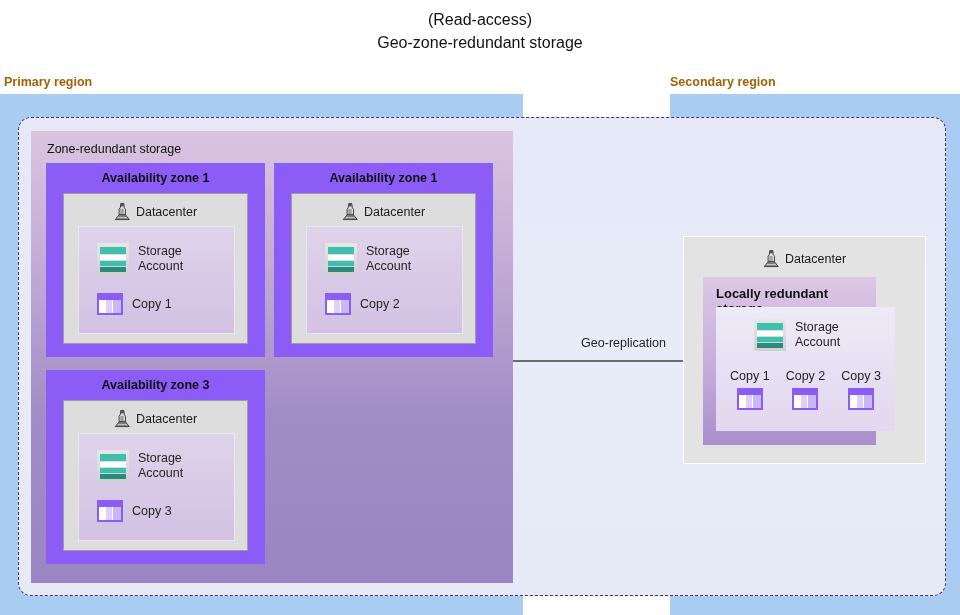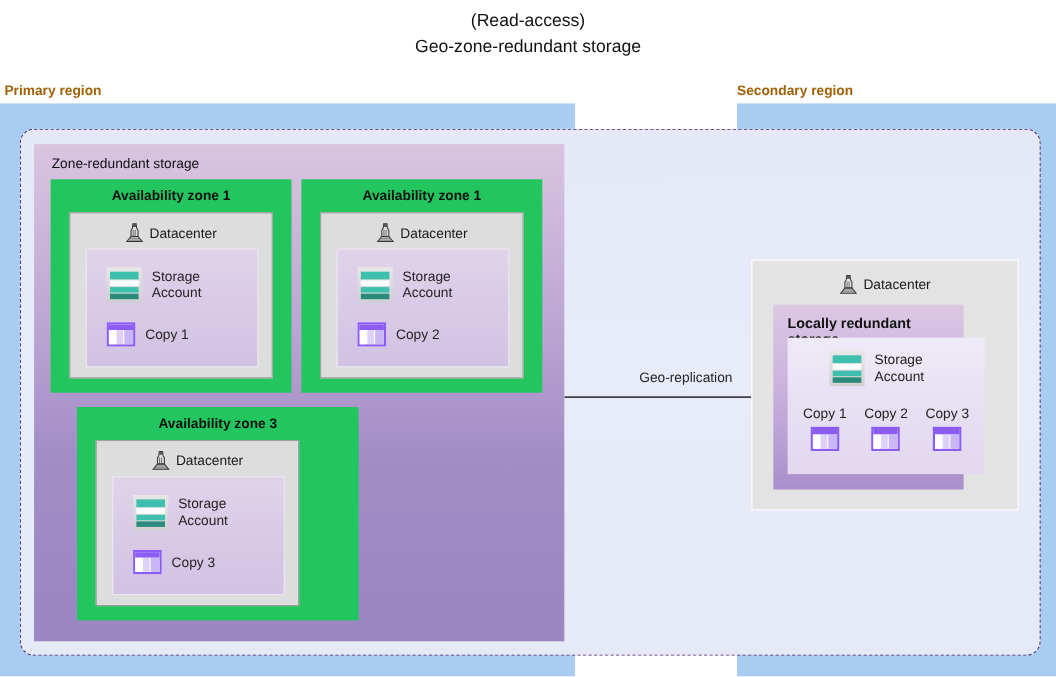--- a/index.html
+++ b/index.html
@@ -51,25 +51,25 @@
     width: 482px; height: 452px;
     background: linear-gradient(180deg, #d9c5e0 0%, #c3add6 28%, #a38dc6 62%, #9b85c2 100%);
   }
   .zrs-title {
     position: absolute; left: 16px; top: 11px;
     font-size: 12.5px; font-weight: normal; color: #111111;
   }
 
   
   .az-card {
-    position: absolute; background: #22c55e;
+    position: absolute; background: #8b5cf6;
   }
   #az1 { left: 46px;  top: 163px; width: 219px; height: 194px; }
   #az2 { left: 274px; top: 163px; width: 219px; height: 194px; }
-  #az3 { left: 46px;  top: 370px; width: 256px; height: 194px; margin-left: 24px; }
+  #az3 { left: 46px;  top: 370px; width: 219px; height: 194px; }
 
   .az-title {
     position: absolute; left: 0; top: 8px; width: 100%;
     text-align: center; font-size: 12.5px; font-weight: bold; color: #111111;
   }
 
   
   .dc-box {
     position: absolute; left: 17px; top: 30px;
     width: 185px; height: 151px;

